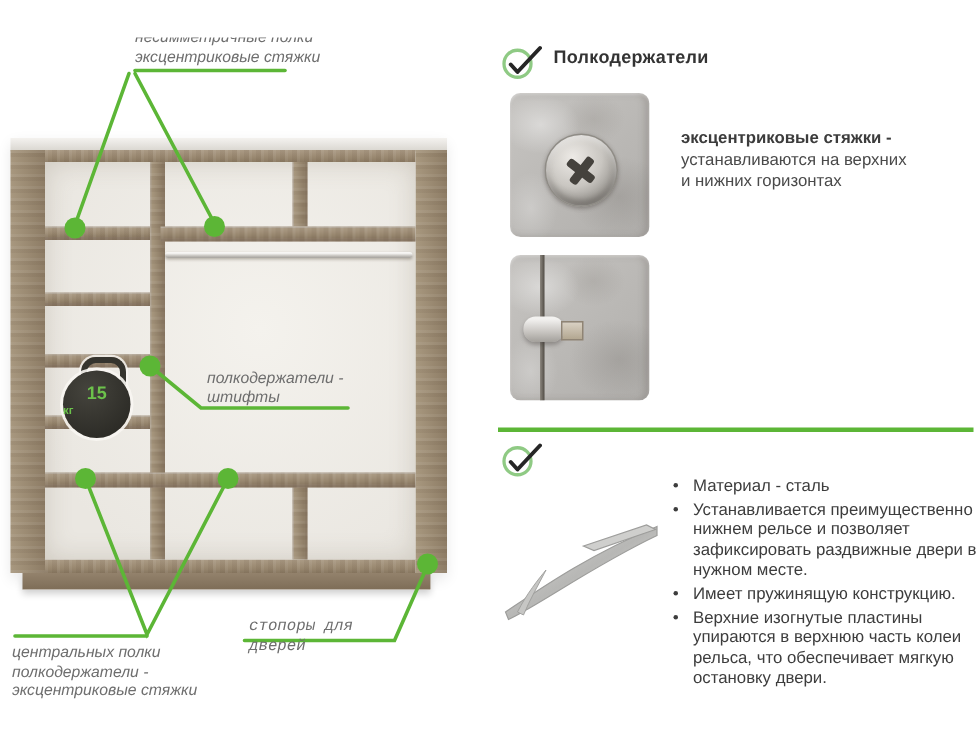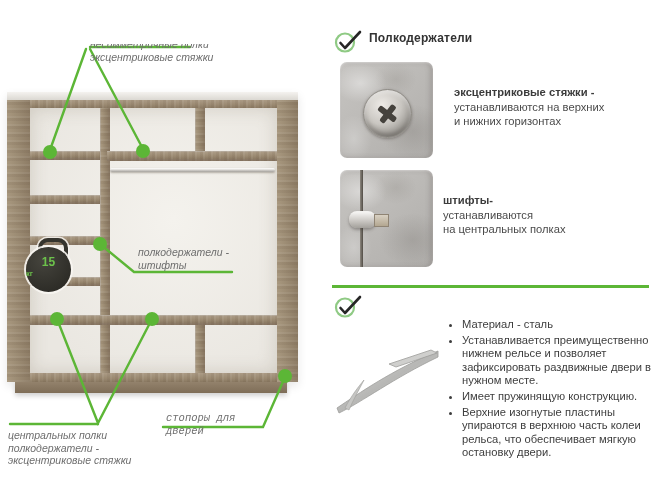--- a/index.html
+++ b/index.html
@@ -27,21 +27,21 @@
   .shelf{position:absolute;height:6px;border-top:1px solid rgba(255,255,255,.35);
       border-bottom:2px solid rgba(80,60,45,.35);}
   .divider{position:absolute;width:7px;border-left:1px solid rgba(255,255,255,.3);
       border-right:2px solid rgba(80,60,45,.3);}
   .rod{position:absolute;left:80px;top:60px;width:165px;height:4px;border-radius:2px;
       background:linear-gradient(180deg,#f7f6f4 20%,#bfbcb7 70%,#a5a29d);box-shadow:0 1px 2px rgba(90,80,65,.4);}
   .plinth{position:absolute;left:15px;top:382px;width:272px;height:11px;
       background:linear-gradient(180deg,#93826c,#7e6d57);box-shadow:0 3px 5px rgba(0,0,0,.18);}
 
   
-  .kb{position:absolute;left:26px;top:238px;width:46px;height:54px;z-index:5;}
+  .kb{position:absolute;left:42px;top:238px;width:46px;height:54px;z-index:5;}
   .kb-handle{position:absolute;left:12px;top:0;width:22px;height:15px;border:4px solid #35342e;
       border-bottom:none;border-radius:10px 10px 0 0;box-shadow:0 0 0 1.5px rgba(248,246,242,.85);}
   .kb-body{position:absolute;left:0;top:9px;width:45px;height:45px;border-radius:50%;
       background:radial-gradient(circle at 38% 30%,#45443d,#2d2c27 75%);
       box-shadow:0 0 0 2px rgba(248,246,242,.9);}
   .kb-value{position:absolute;left:0;top:17px;width:45px;text-align:center;
       color:#6cc24b;font-size:12px;font-weight:bold;}
   .kb-unit{position:absolute;left:0;top:31px;width:45px;text-align:left;
       color:#6cc24b;font-size:7.5px;font-weight:bold;}
 
@@ -128,21 +128,21 @@
     <g fill="#5cb636">
       <circle cx="50" cy="152" r="7"></circle>
       <circle cx="143" cy="151" r="7"></circle>
       <circle cx="100" cy="244" r="7"></circle>
       <circle cx="57" cy="319" r="7"></circle>
       <circle cx="152" cy="319" r="7"></circle>
       <circle cx="285" cy="376" r="7"></circle>
     </g>
   </svg>
 
-  <div class="dlabel" style="left:90px;top:25px;width:150px;margin-top:19px;">
+  <div class="dlabel" style="left:90px;top:25px;width:150px;">
     <div class="clip7">
         <span>несимметричные полки</span>
       </div>
     <div>эксцентриковые стяжки</div>
   </div>
   <div class="dlabel" style="left:138px;top:246px;width:120px;">
     <div>полкодержатели -</div>
     <div>штифты</div>
   </div>
   <div class="dlabel" style="left:8px;top:429px;width:140px;">
@@ -169,25 +169,20 @@
   <div class="desc" style="top:85px;margin-left:11px;">
     <b>эксцентриковые стяжки -</b>
     <div>устанавливаются на верхних</div>
     <div>и нижних горизонтах</div>
   </div>
 
   <div class="photo" style="left:340px;top:170px;height:97px;">
     <div class="panel-edge"></div>
     <div class="pin-cyl"></div>
     <div class="pin-tip"></div>
-  </div>
-  <div class="desc" style="top:193px;">
-    <b>штифты-</b>
-    <div>устанавливаются</div>
-    <div>на центральных полках</div>
   </div>
 
   <div class="green-line" style="left:332px;top:285px;width:317px;height:2.5px;"></div>
 
   <svg class="abs" style="left:334px;top:294px;" width="28" height="25" viewBox="0 0 28 25">
     <circle cx="11" cy="13.5" r="9" fill="none" stroke="#8fca84" stroke-width="2.2"></circle>
     <path d="M6.5 14 L11 19 L26 3" fill="none" stroke="#262626" stroke-width="2.6" stroke-linecap="round" stroke-linejoin="round"></path>
   </svg>
 
   <svg class="abs" style="left:332px;top:322px;" width="118" height="100" viewBox="0 0 118 100">

